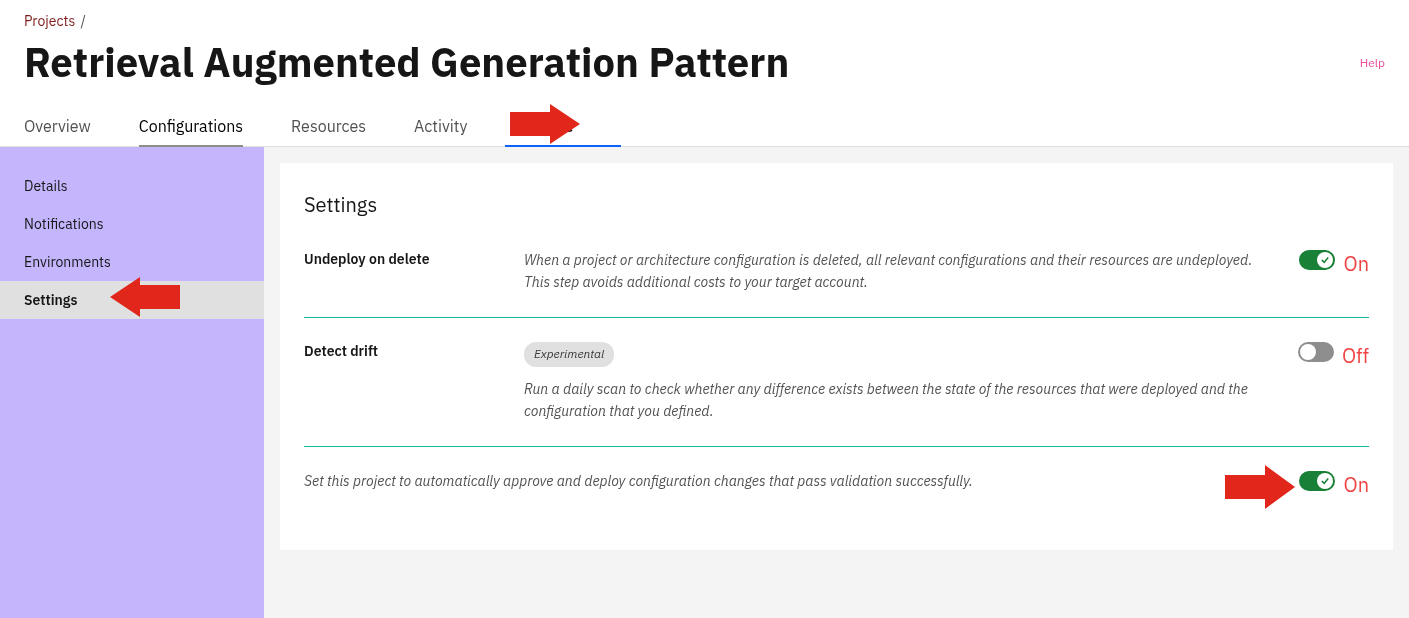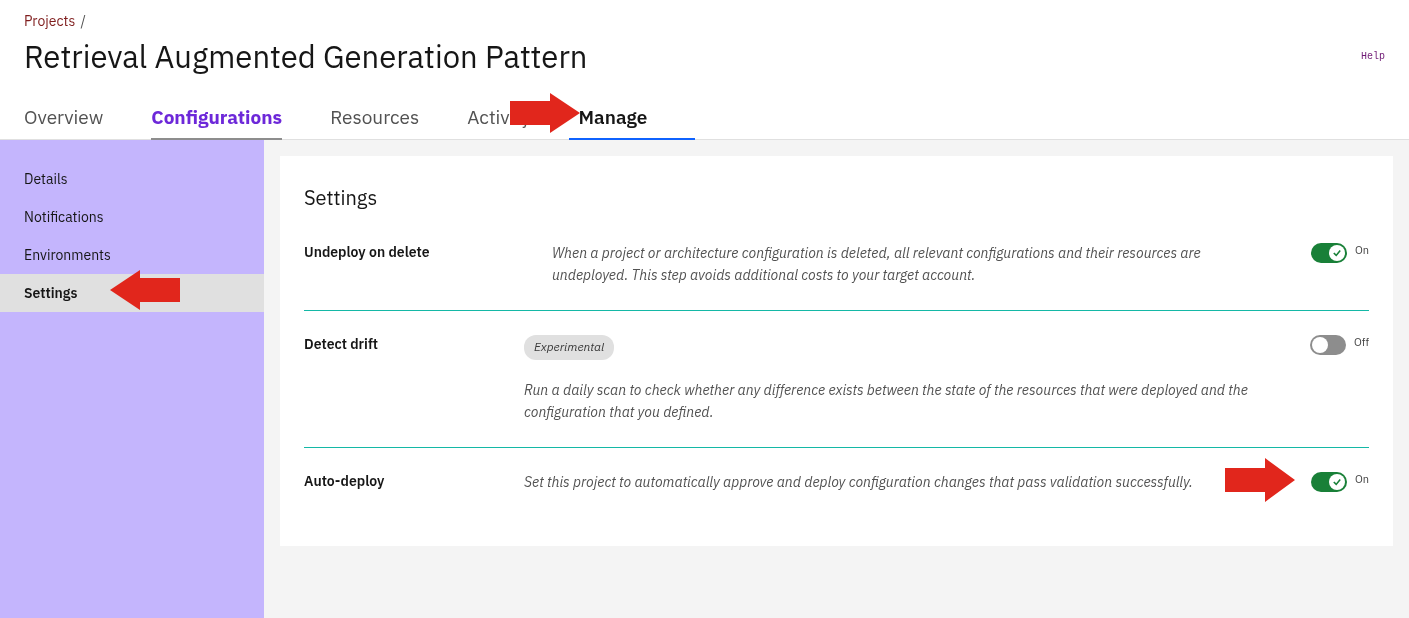--- a/index.html
+++ b/index.html
@@ -8,55 +8,55 @@
     font-family: "IBM Plex Sans", -apple-system, BlinkMacSystemFont, "Segoe UI", Helvetica, Arial, sans-serif;
     background: #ffffff;
     color: #161616;
     width: 1409px;
   }
   .breadcrumb { padding: 12px 24px 0 24px; font-size: 14px; }
   .breadcrumb a { color: #7f1d1d; text-decoration: none; }
   .breadcrumb .slash { color: #525252; margin: 0 2px; }
 
   .title-row { display: flex; align-items: center; justify-content: space-between; padding: 6px 24px 18px 24px; }
-  .page-title { font-size: 31px; font-weight: 400; margin: 0; }
-  .help-link { color: #701a75; font-size: 10px; text-decoration: none; font-family: Liberation Mono, monospace; }
+  .page-title { font-size: 40px; font-weight: 700; margin: 0; }
+  .help-link { color: #ec4899; font-size: 12px; text-decoration: none; }
 
   .tabs { display: flex; border-bottom: 1px solid #e0e0e0; padding: 0 24px; position: relative; }
-  .tab { padding: 10px 0; margin-right: 48px; font-size: 19px; color: #525252; cursor: pointer; position: relative; }
-  .tab.sub-active { color: #6d28d9; font-weight: 700; }
+  .tab { padding: 10px 0; margin-right: 48px; font-size: 16px; color: #525252; cursor: pointer; position: relative; }
+  .tab.sub-active { color: #000000; font-weight: 400; }
   .tab.sub-active::after { content: ""; position: absolute; left:0; right:0; bottom:-1px; height:2px; background:#8d8d8d; }
   .tab.primary-active { color: #161616; font-weight: 600; }
   .tab.primary-active::after { content: ""; position: absolute; left:-10px; right:-48px; bottom:-1px; height:2px; background:#0f62fe; }
 
   .body-row { display: flex; }
   .sidebar { width: 264px; padding-top: 20px; background:#c4b5fd; }
   .side-item { padding: 10px 24px; font-size: 14px; color:#161616; cursor:pointer; }
   .side-item.active { background:#e0e0e0; font-weight:600; }
 
   .main { flex:1; background:#f4f4f4; padding:16px; min-height:478px; }
   .panel { background:#ffffff; padding: 28px 24px; }
   .panel-title { font-size: 20px; font-weight:400; margin:0 0 24px 0; }
 
   .setting-row { display:flex; padding: 24px 0; border-top:1px solid #14b8a6; }
-  .setting-row:first-of-type { border-top:none; padding-top:8px;gap:28px; }
+  .setting-row:first-of-type { border-top:none; padding-top:8px; }
   .setting-label { width: 220px; font-weight:600; font-size:14px; padding-right:16px; }
   .setting-body { flex:1; font-size:14px; color:#525252; padding-right:16px; line-height:1.55;font-style:italic; }
   .setting-toggle { width:90px; display:flex; align-items:flex-start; justify-content:flex-end; gap:8px; }
 
-  .badge { display:inline-block; background:#e0e0e0; color:#393939; font-size:12px; padding:3px 10px; border-radius:12px; margin-bottom:20px; }
+  .badge { display:inline-block; background:#e0e0e0; color:#393939; font-size:12px; padding:3px 10px; border-radius:12px; margin-bottom:12px; }
 
   .toggle { width:36px; height:20px; border-radius:12px; position:relative; cursor:pointer; }
   .toggle.on { background:#198038; }
   .toggle.off { background:#8d8d8d; }
   .toggle .knob { position:absolute; top:2px; width:16px; height:16px; background:#ffffff; border-radius:50%; display:flex; align-items:center; justify-content:center; }
   .toggle.on .knob { right:2px; }
   .toggle.off .knob { left:2px; }
   .toggle.on .knob svg { width:8px; height:8px; }
-  .toggle-text { font-size:11px; color:#404040; }
+  .toggle-text { font-size:20px; color:#ef4444; }
 
   
   .arrow { position:absolute; pointer-events:none; }
   .arrow svg { display:block; }
 </style>
 </head>
 <body>
 
 <div class="breadcrumb">
   <a href="#">Projects</a>
@@ -123,21 +123,20 @@
         </div>
         <div class="setting-toggle">
           <div class="toggle off">
             <div class="knob"></div>
           </div>
           <span class="toggle-text">Off</span>
         </div>
       </div>
 
       <div class="setting-row">
-        <div class="setting-label">Auto-deploy</div>
         <div class="setting-body">Set this project to automatically approve and deploy configuration changes that pass validation successfully.</div>
         <div class="setting-toggle">
           <div class="toggle on">
             <div class="knob">
               <svg viewBox="0 0 10 10">
                   <path d="M1 5 L4 8 L9 2" stroke="#198038" stroke-width="2" fill="none"></path>
                 </svg>
             </div>
           </div>
           <span class="toggle-text">On</span>

